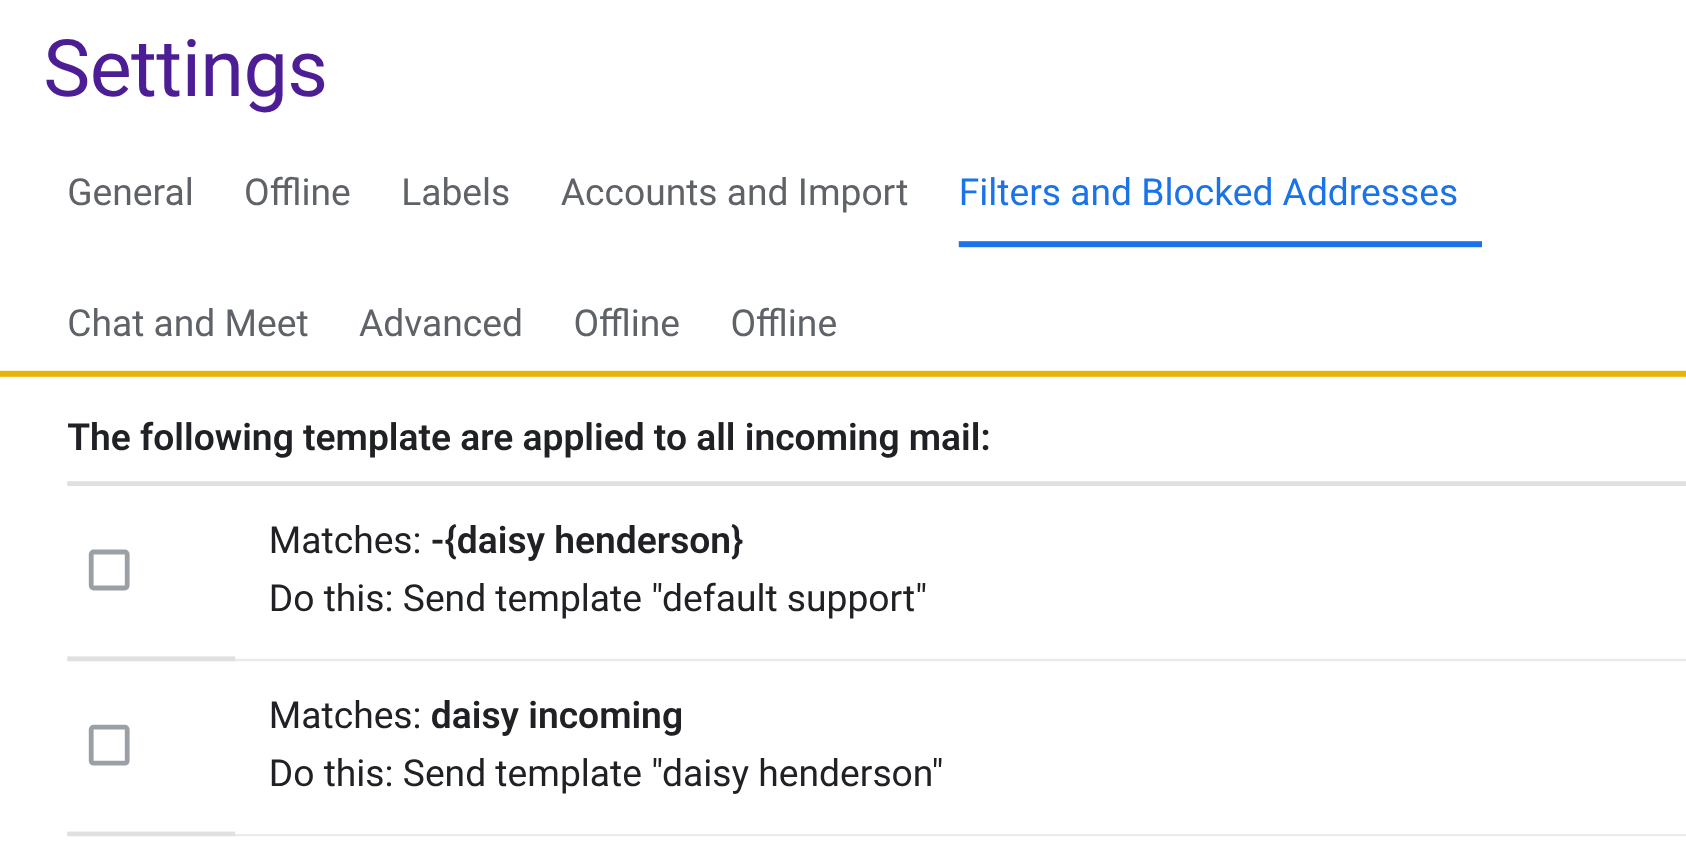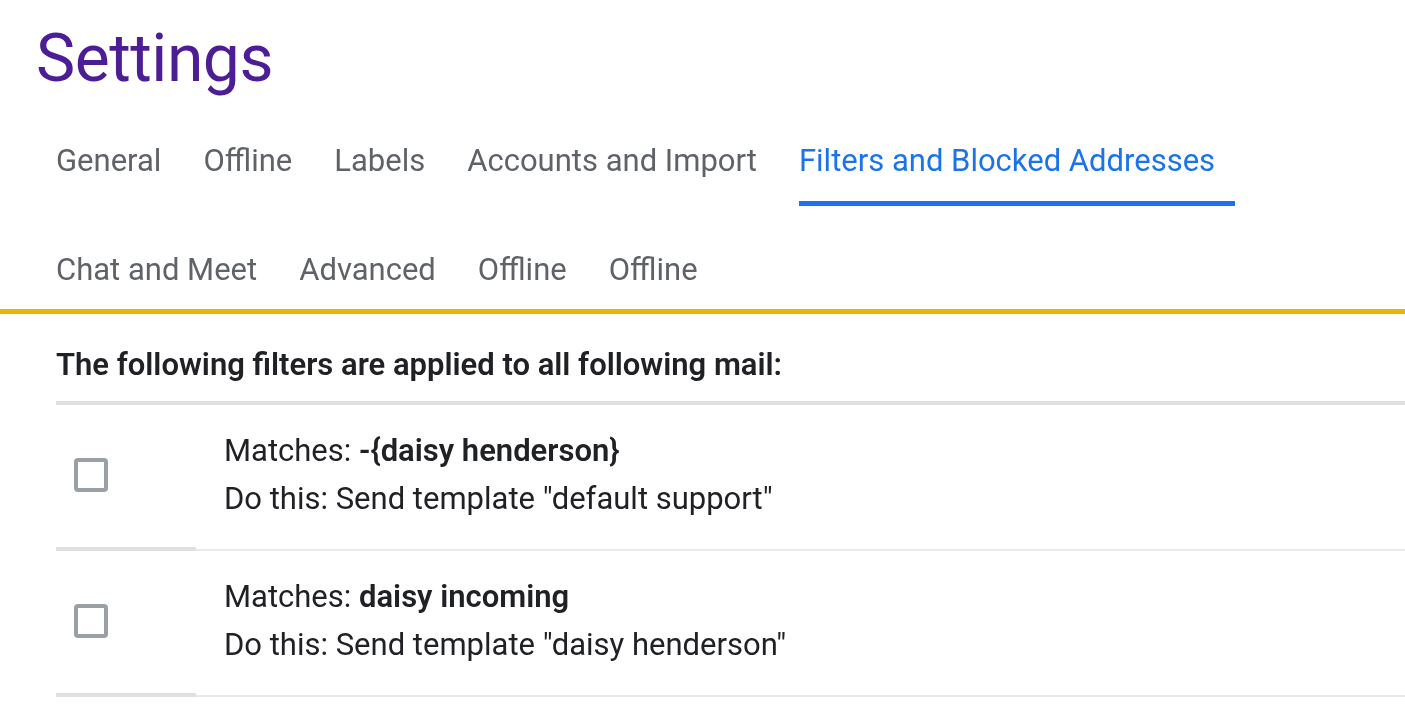--- a/index.html
+++ b/index.html
@@ -125,21 +125,21 @@
   </div>
   <div class="tabs-row tabs-row-2">
     <div class="tab">Chat and Meet</div>
     <div class="tab">Advanced</div>
     <div class="tab">Offline</div>
     <div class="tab">Offline</div>
   </div>
 </div>
 
 <div class="content">
-  <div class="intro-text">The following filters are applied to all following mail:</div>
+  <div class="intro-text">The following template are applied to all incoming mail:</div>
 
   <div class="filter-list">
 
     <div class="filter-row">
       <div class="checkbox-cell">
         <div class="checkbox"></div>
       </div>
       <div class="filter-text">
         <div>
           <span class="match-label">Matches: </span><span class="match-value">-{daisy henderson}</span>

